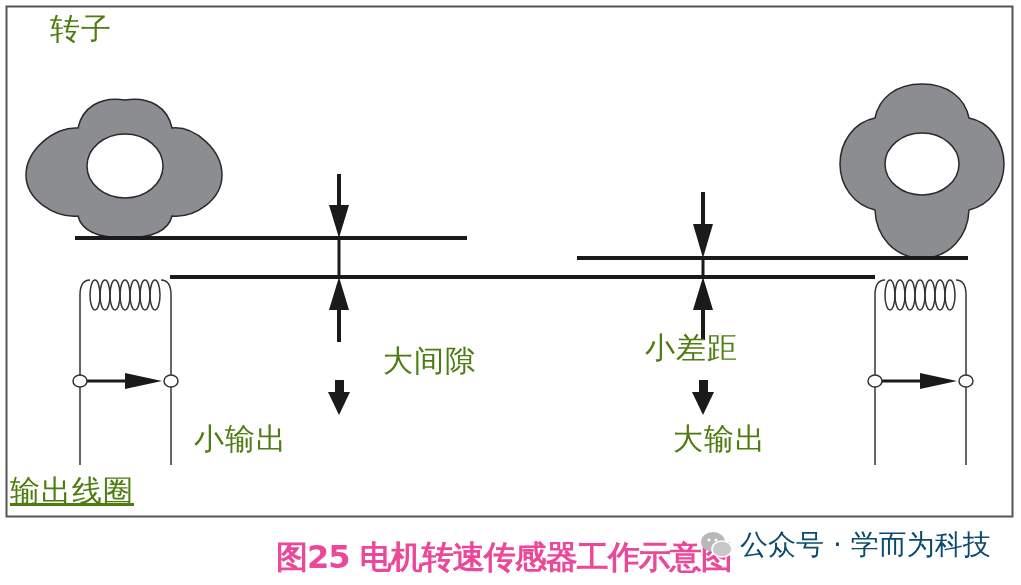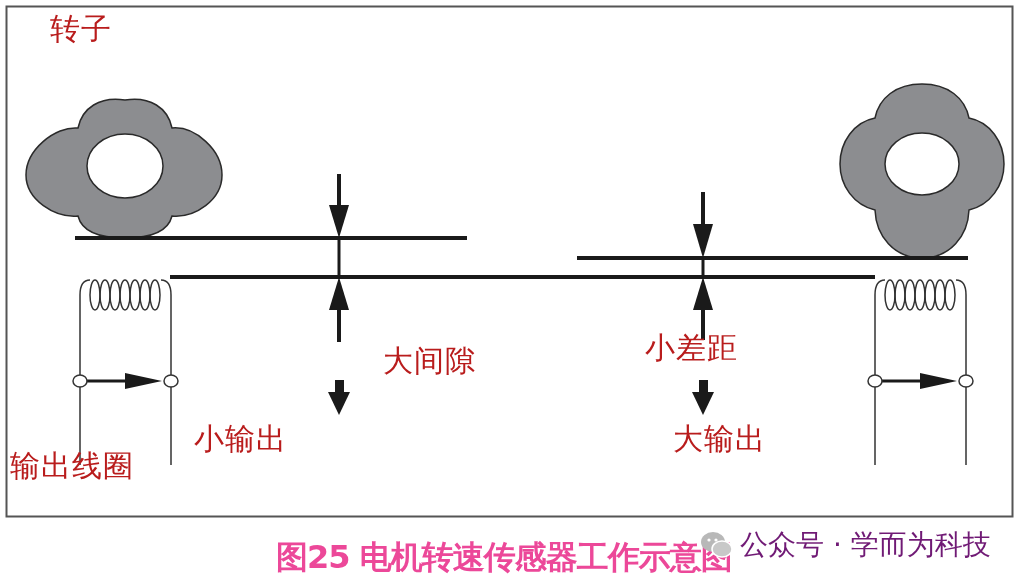--- a/index.html
+++ b/index.html
@@ -1,20 +1,20 @@
 <!DOCTYPE html>
 <html><head>
 <meta charset="utf-8">
 <style>
   html, body { margin: 0; padding: 0; background: #ffffff; }
   body { width: 1021px; height: 585px; position: relative; overflow: hidden; font-family: "DejaVu Sans", "Liberation Sans", sans-serif; }
   #diagram { position: absolute; left: 0; top: 0; }
-  .label { position: absolute; color: #b91c1c; font-size: 30px; line-height: 1; letter-spacing: 1px; white-space: nowrap; font-family: "DejaVu Sans", sans-serif; font-weight: 300; }
+  .label { position: absolute; color: #4d7c0f; font-size: 30px; line-height: 1; letter-spacing: 1px; white-space: nowrap; font-family: "DejaVu Sans", sans-serif; font-weight: 300; }
   .caption { position: absolute; left: 276px; top: 536px; font-size: 32px; font-weight: bold; color: #ec4899; letter-spacing: -1px; white-space: nowrap; font-family: "DejaVu Sans", sans-serif; }
-  .watermark { position: absolute; left: 700px; top: 526px; display: flex; align-items: center; gap: 6px; color: #701a75; font-size: 28px; white-space: nowrap; font-family: "DejaVu Sans", sans-serif; }
+  .watermark { position: absolute; left: 700px; top: 526px; display: flex; align-items: center; gap: 6px; color: #0c4a6e; font-size: 28px; white-space: nowrap; font-family: "DejaVu Sans", sans-serif; }
   .wm-icon { width: 34px; height: 30px; position: relative; }
 </style>
 </head>
 <body>
 
 <svg id="diagram" width="1021" height="585" viewBox="0 0 1021 585" xmlns="http://www.w3.org/2000/svg">
 
   <rect x="6.5" y="6.5" width="1006" height="510" fill="none" stroke="#555" stroke-width="2"></rect>
 
   <g>
@@ -87,21 +87,21 @@
   </g>
   <g>
     <line x1="881" y1="381" x2="925" y2="381" stroke="#1a1a1a" stroke-width="3"></line>
     <polygon points="920,373 957,381 920,389" fill="#1a1a1a"></polygon>
     <ellipse cx="875" cy="381" rx="7" ry="6" fill="#fff" stroke="#333" stroke-width="1.5"></ellipse>
     <ellipse cx="966" cy="381" rx="7" ry="6" fill="#fff" stroke="#333" stroke-width="1.5"></ellipse>
   </g>
 </svg>
 
 <div class="label" style="left:50px; top:14px;">转子</div>
-<div class="label" style="left:10px; top:451px;">输出线圈</div>
+<div class="label" style="left:10px; top:476px;text-decoration:underline;">输出线圈</div>
 <div class="label" style="left:383px; top:346px;">大间隙</div>
 <div class="label" style="left:194px; top:424px;">小输出</div>
 <div class="label" style="left:645px; top:333px;text-align:right;">小差距</div>
 <div class="label" style="left:645px; top:424px;margin-left:28px;">大输出</div>
 
 <div class="caption">图25 电机转速传感器工作示意图</div>
 
 <div class="watermark">
   <span class="wm-icon">
     <svg width="34" height="30" viewBox="0 0 34 30">

